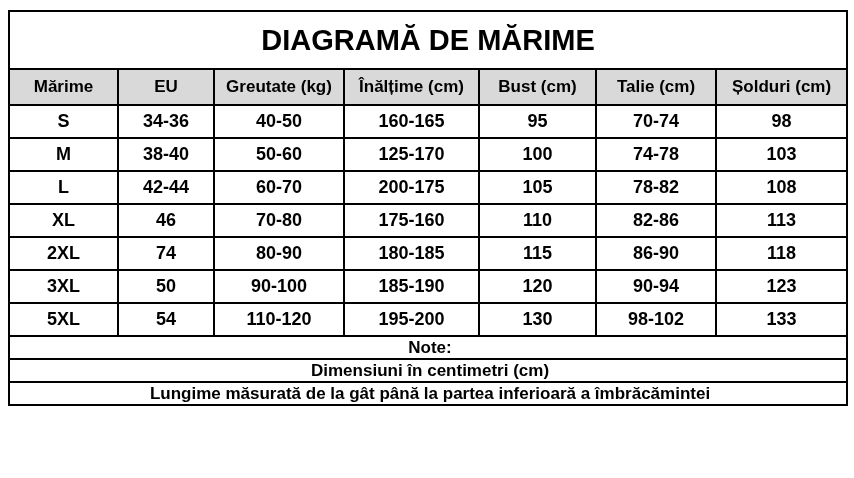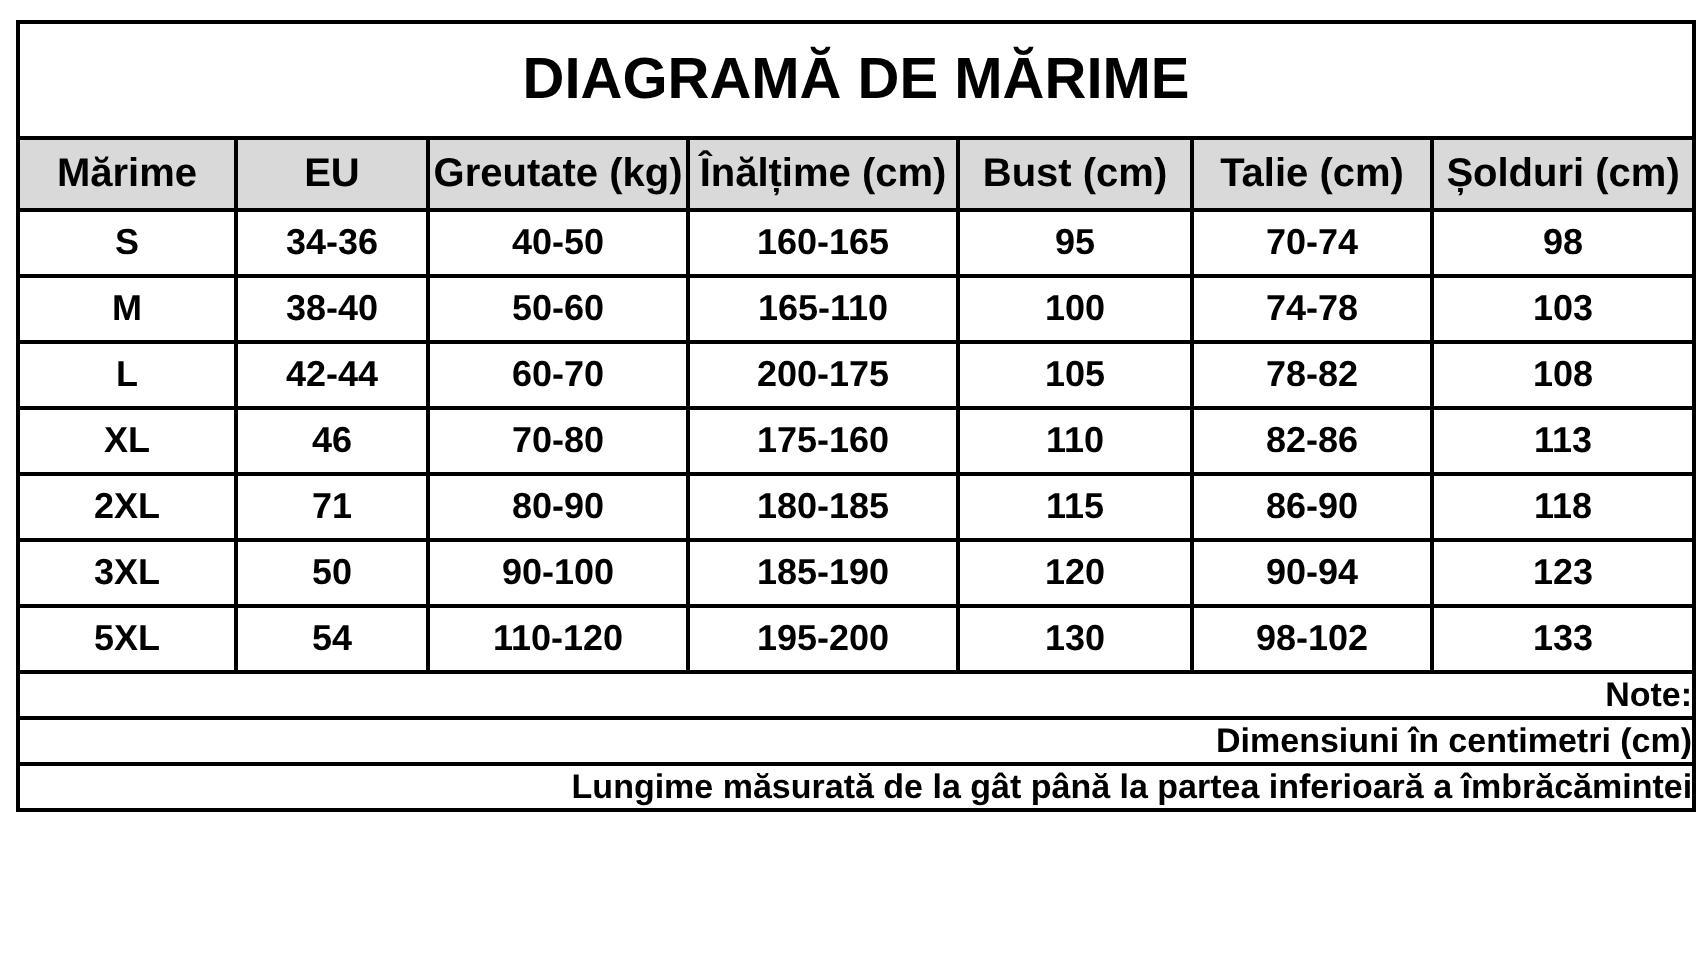--- a/index.html
+++ b/index.html
@@ -30,33 +30,33 @@
     height: 58px;
     font-size: 29px;
     font-weight: 800;
     font-stretch: condensed;
     letter-spacing: 0px;
     background: #ffffff;
   }
   tr.header-row th {
     height: 36px;
     background: #d9d9d9;
-    font-size: 20px;
+    font-size: 17px;
     font-weight: 600;
     font-stretch: condensed;
   }
   tbody.data-body td {
     height: 33px;
     font-size: 18px;
     font-weight: 700;
     font-stretch: condensed;
   }
   tbody.notes-body td {
     height: 23px;
-    text-align: right;
+    text-align: center;
     padding-left: 4px;
     font-size: 17px;
     font-weight: 600;
     font-stretch: condensed;
   }
 </style>
 </head>
 <body>
 
 <div class="page">
@@ -91,21 +91,21 @@
         <td>40-50</td>
         <td>160-165</td>
         <td>95</td>
         <td>70-74</td>
         <td>98</td>
       </tr>
       <tr>
         <td>M</td>
         <td>38-40</td>
         <td>50-60</td>
-        <td>165-110</td>
+        <td>125-170</td>
         <td>100</td>
         <td>74-78</td>
         <td>103</td>
       </tr>
       <tr>
         <td>L</td>
         <td>42-44</td>
         <td>60-70</td>
         <td>200-175</td>
         <td>105</td>
@@ -116,21 +116,21 @@
         <td>XL</td>
         <td>46</td>
         <td>70-80</td>
         <td>175-160</td>
         <td>110</td>
         <td>82-86</td>
         <td>113</td>
       </tr>
       <tr>
         <td>2XL</td>
-        <td>71</td>
+        <td>74</td>
         <td>80-90</td>
         <td>180-185</td>
         <td>115</td>
         <td>86-90</td>
         <td>118</td>
       </tr>
       <tr>
         <td>3XL</td>
         <td>50</td>
         <td>90-100</td>

